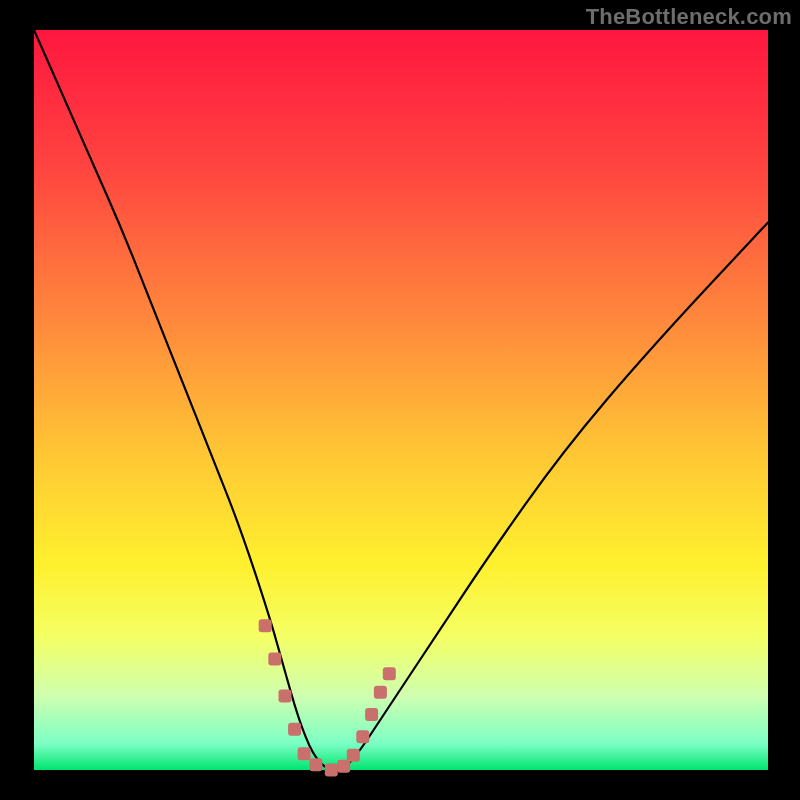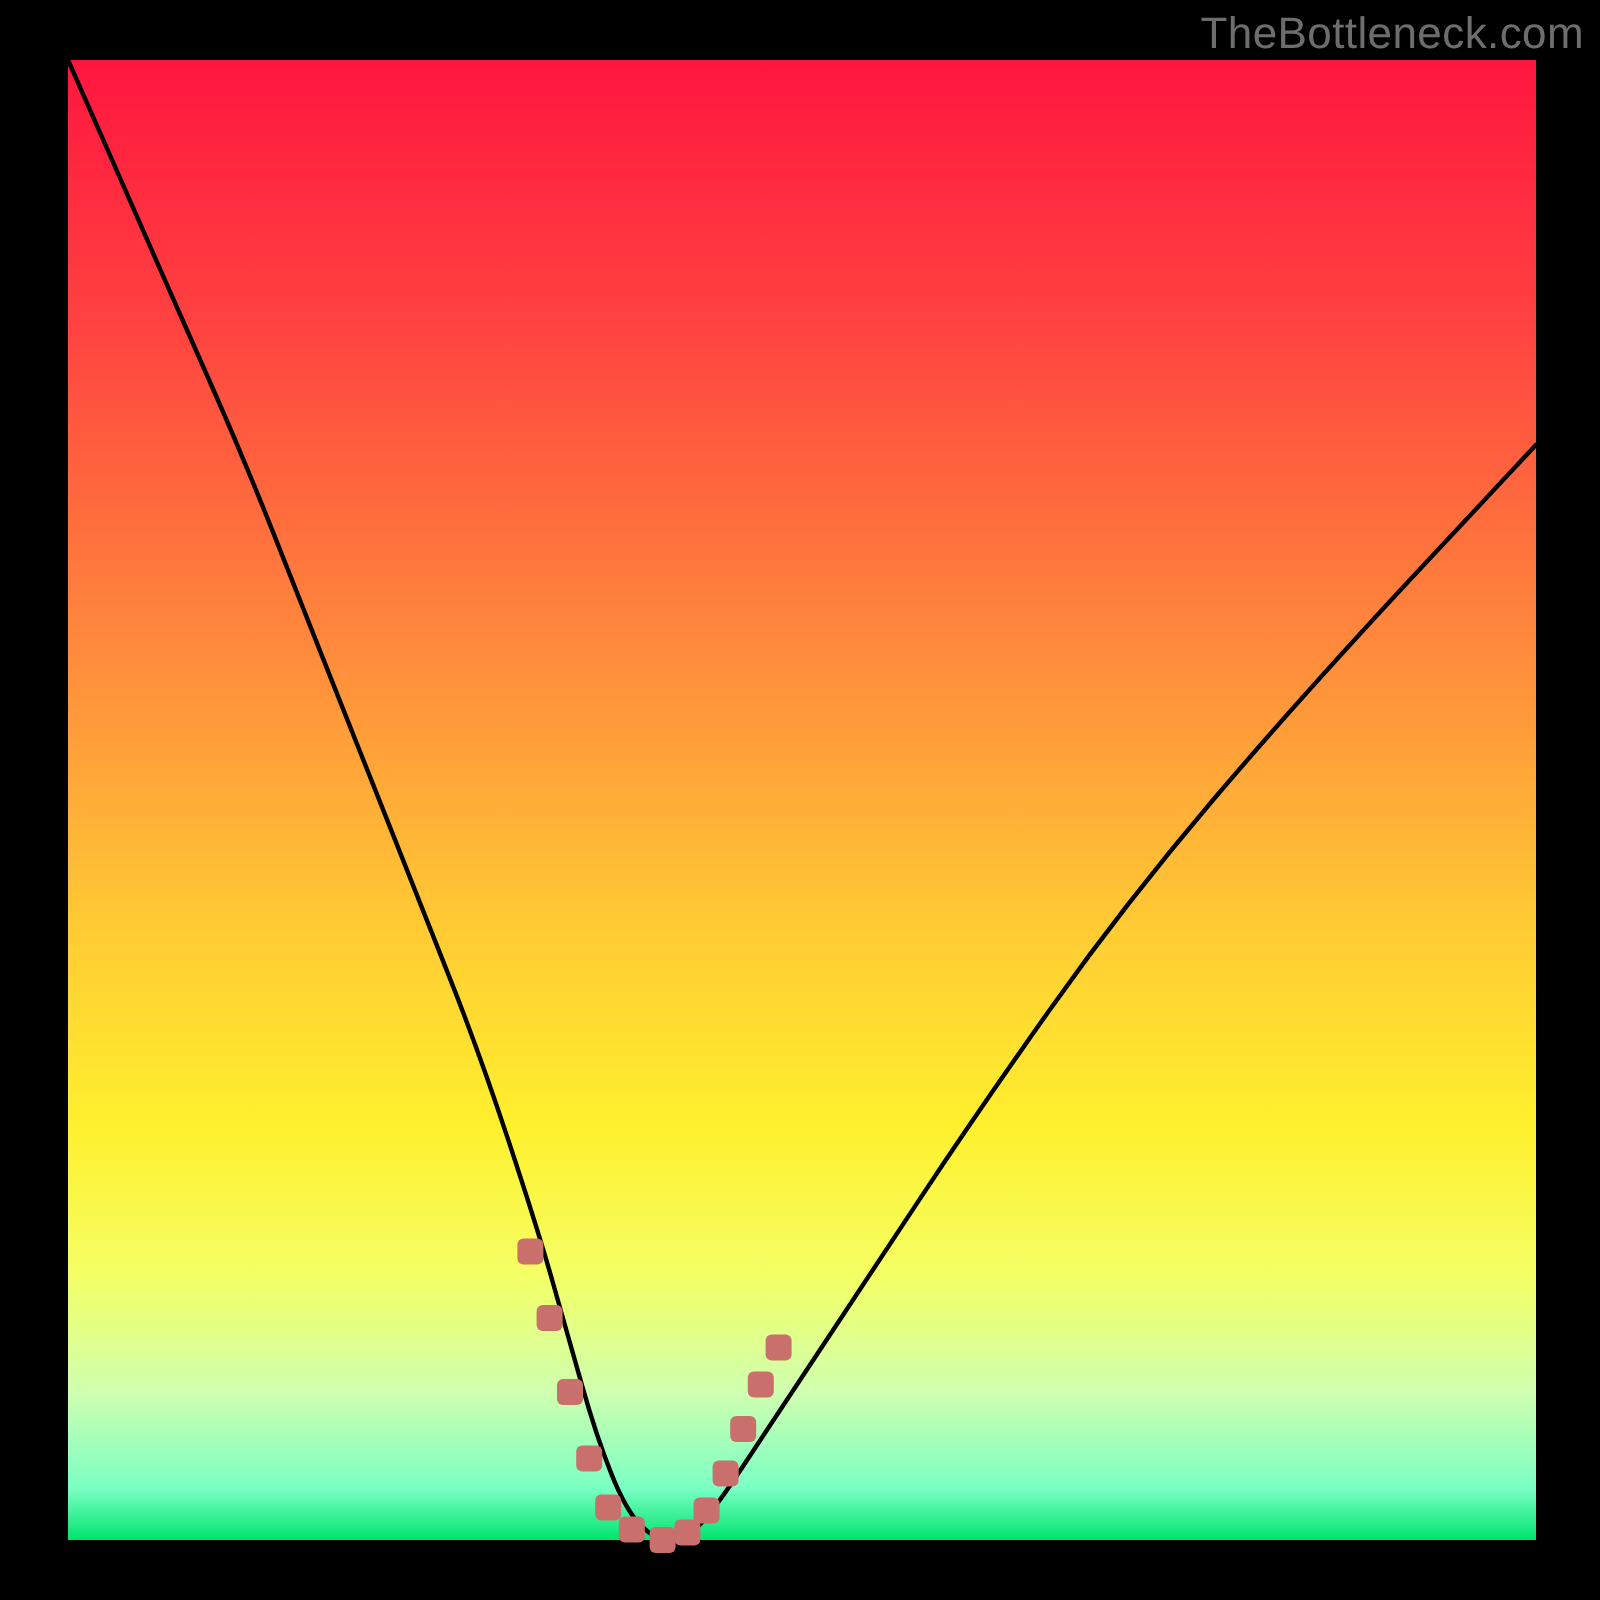--- a/index.html
+++ b/index.html
@@ -16,21 +16,21 @@
     width: 800px;
     height: 800px;
     background: #000;
   }
   .watermark {
     position: absolute;
     top: 4px;
     right: 8px;
     color: #6d6d6d;
     font-size: 22px;
-    font-weight: 400;
+    font-weight: 700;
     letter-spacing: 0.2px;
     z-index: 5;
     user-select: none;
   }
   svg {
     position: absolute;
     top: 0;
     left: 0;
   }
 </style>

